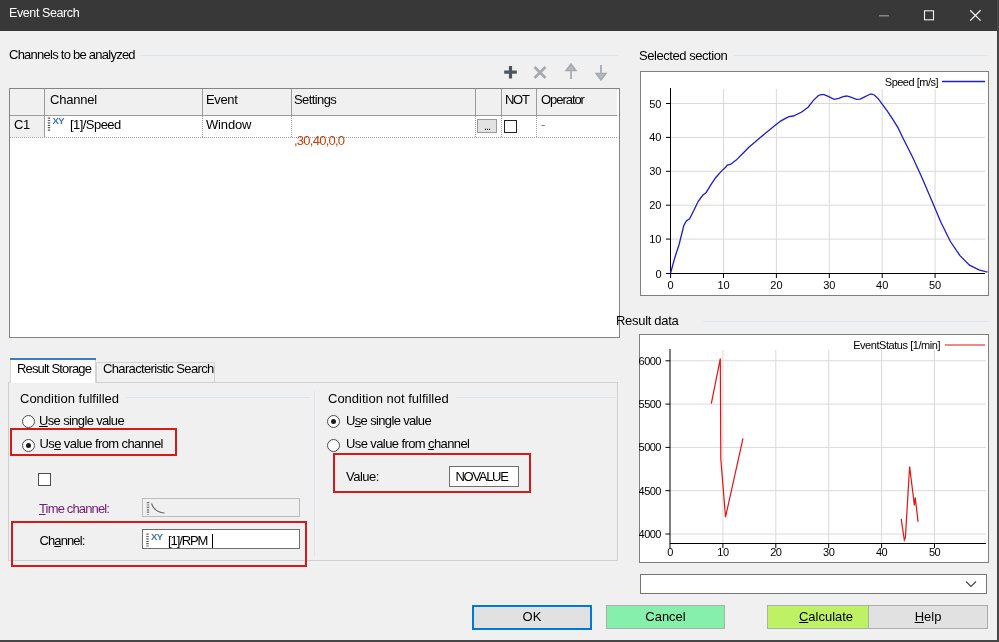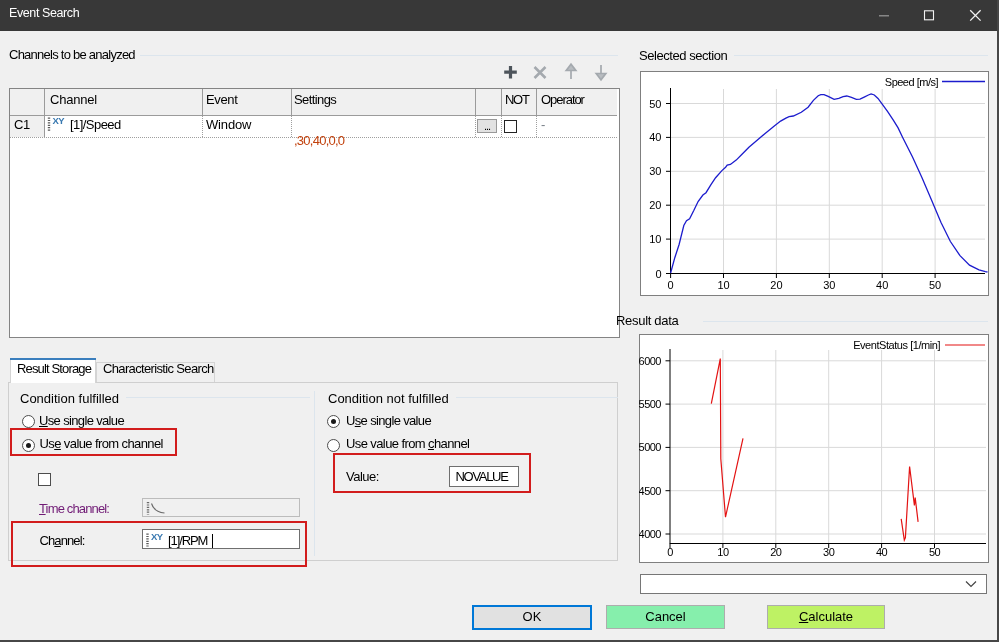--- a/index.html
+++ b/index.html
@@ -224,16 +224,17 @@
   </svg>
 
   <div class="abs" style="left:640px;top:574px;width:345px;height:18px;background:#fff;border:1px solid #767676;"></div>
   <svg class="abs" style="left:965px;top:580px;" width="12" height="8" viewBox="0 0 12 8">
     <path d="M1 1.5 l5 5 l5 -5" stroke="#444" stroke-width="1.2" fill="none"></path>
   </svg>
 
   <div class="abs" style="left:472px;top:605px;width:120px;height:25px;background:#e1e1e1;border:2px solid #0078d7;box-sizing:border-box;text-align:center;line-height:20px;">OK</div>
   <div class="abs" style="left:606px;top:605px;width:119px;height:24px;background:#86efac;border:1px solid #adadad;box-sizing:border-box;text-align:center;line-height:21px;">Cancel</div>
   <div class="abs" style="left:735px;top:605px;width:118px;height:24px;background:#bef264;border:1px solid #adadad;box-sizing:border-box;text-align:center;line-height:21px;margin-left:32px;"><u>C</u>alculate</div>
+  <div class="abs" style="left:868px;top:605px;width:120px;height:24px;background:#e1e1e1;border:1px solid #adadad;box-sizing:border-box;text-align:center;line-height:21px;"><u>H</u>elp</div>
 
   <div class="abs" style="left:997px;top:0;width:2px;height:642px;background:#474747;"></div>
   <div class="abs" style="left:0;top:639.5px;width:999px;height:2.5px;background:#474747;"></div>
 </div>
 
 </body></html>

